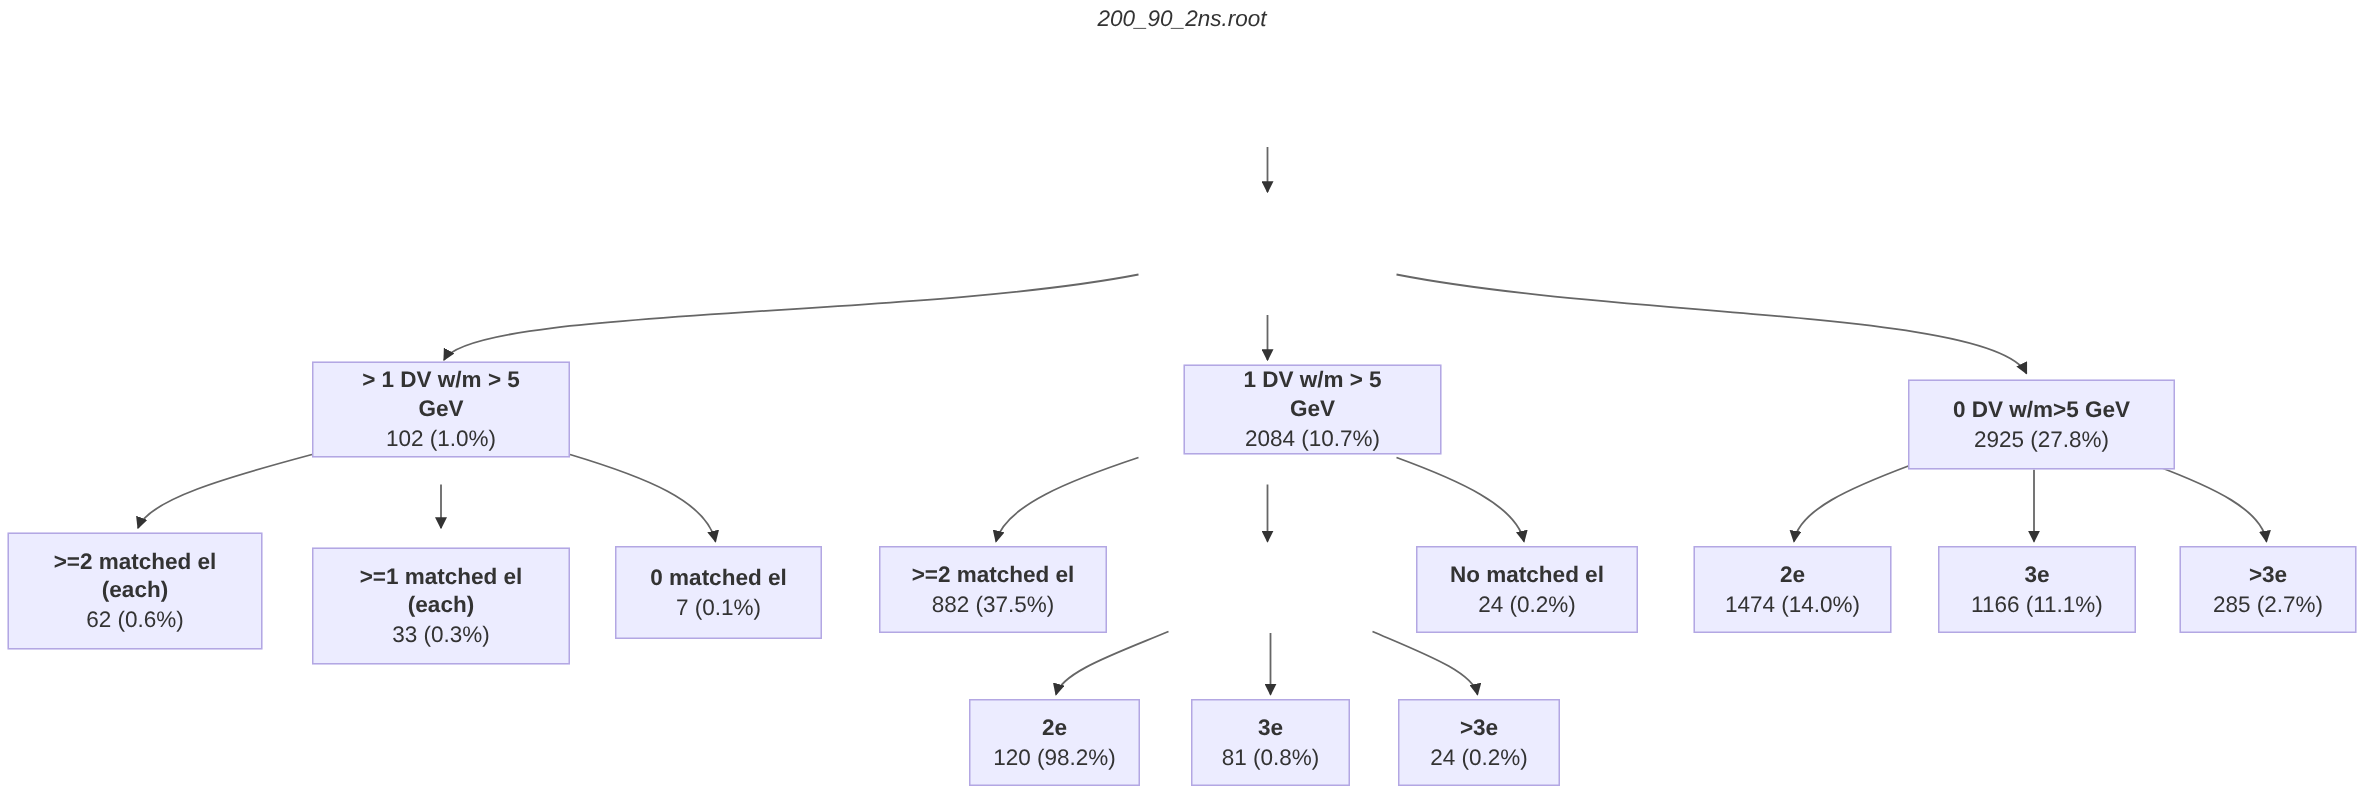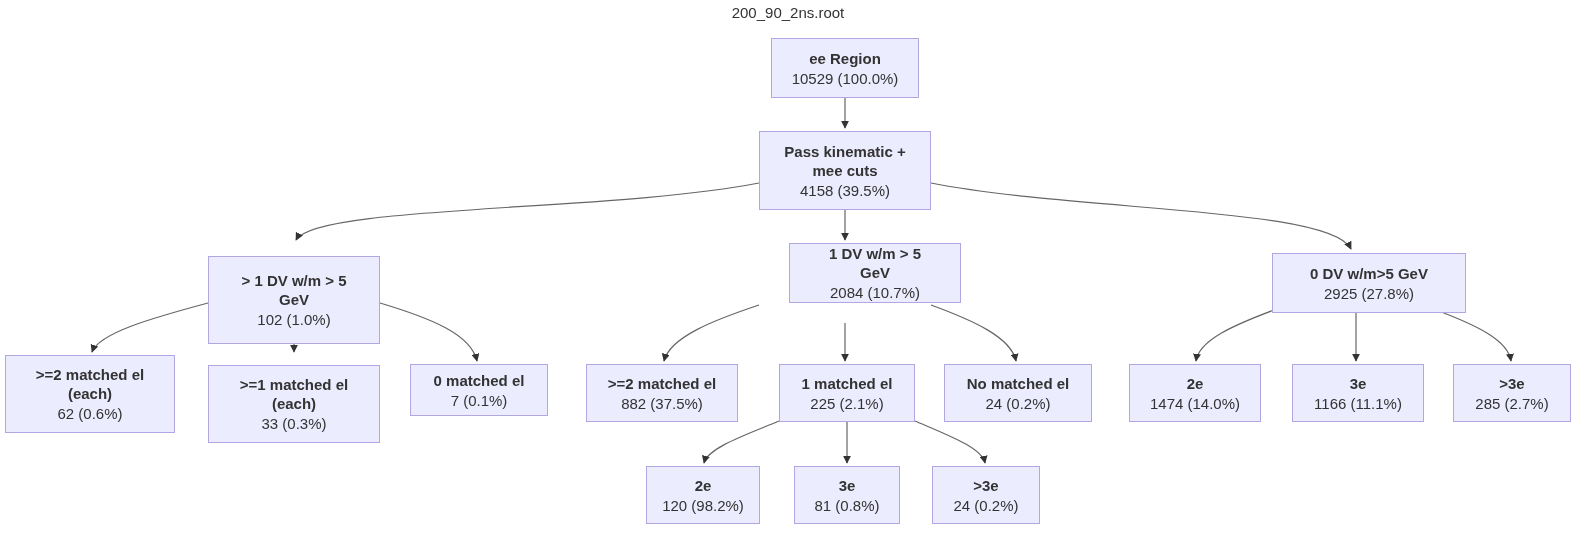--- a/index.html
+++ b/index.html
@@ -13,20 +13,21 @@
     overflow: hidden;
   }
   .diagram-title {
     position: absolute;
     top: 4px;
     left: 0;
     width: 1576px;
     text-align: center;
     font-size: 15px;
     color: #333333;
+    font-style: italic;
   }
   .edges { position: absolute; left: 0; top: 0; }
   .edges path.edge {
     fill: none;
     stroke: var(--edge_line, #666666);
     stroke-width: 1.2px;
   }
   .arrow-head { fill: var(--arrow_head, #333333); stroke: none; }
   .node {
     position: absolute;
@@ -75,74 +76,61 @@
     <path class="edge" marker-end="url(#arrow)" d="M845,323 L845,361"></path>
     <path class="edge" marker-end="url(#arrow)" d="M931,305 C972,320 1011,337 1016,361"></path>
     <path class="edge" marker-end="url(#arrow)" d="M1274,310 C1234,325 1199,340 1196,361"></path>
     <path class="edge" marker-end="url(#arrow)" d="M1356,313 L1356,361"></path>
     <path class="edge" marker-end="url(#arrow)" d="M1436,310 C1476,325 1508,340 1511,361"></path>
     <path class="edge" marker-end="url(#arrow)" d="M779,421 C743,436 708,448 704,463"></path>
     <path class="edge" marker-end="url(#arrow)" d="M847,422 L847,463"></path>
     <path class="edge" marker-end="url(#arrow)" d="M915,421 C950,436 982,448 985,463"></path>
   </svg>
 
-  <div class="node" style="left:771px;top:38px;width:148px;height:60px">
-    <div class="node-title">ee Region</div>
-    <div class="node-count">10529 (100.0%)</div>
-  </div>
 
-  <div class="node" style="left:759px;top:131px;width:172px;height:79px">
-    <div class="node-title">Pass kinematic +
-mee cuts</div>
-    <div class="node-count">4158 (39.5%)</div>
-  </div>
 
-  <div class="node" style="left:208px;top:256px;width:172px;height:88px">
+  <div class="node" style="left:208px;top:241px;width:172px;height:64px">
     <div class="node-title">&gt; 1 DV w/m &gt; 5
 GeV</div>
     <div class="node-count">102 (1.0%)</div>
   </div>
 
   <div class="node" style="left:789px;top:243px;width:172px;height:60px">
     <div class="node-title">1 DV w/m &gt; 5
 GeV</div>
     <div class="node-count">2084 (10.7%)</div>
   </div>
 
-  <div class="node" style="left:1272px;top:253px;width:194px;height:60px">
+  <div class="node" style="left:1272px;top:253px;width:178px;height:60px">
     <div class="node-title">0 DV w/m&gt;5 GeV</div>
     <div class="node-count">2925 (27.8%)</div>
   </div>
 
   <div class="node" style="left:5px;top:355px;width:170px;height:78px">
     <div class="node-title">&gt;=2 matched el
 (each)</div>
     <div class="node-count">62 (0.6%)</div>
   </div>
 
   <div class="node" style="left:208px;top:365px;width:172px;height:78px">
     <div class="node-title">&gt;=1 matched el
 (each)</div>
     <div class="node-count">33 (0.3%)</div>
   </div>
 
-  <div class="node" style="left:410px;top:364px;width:138px;height:52px">
+  <div class="node" style="left:410px;top:364px;width:138px;height:62px">
     <div class="node-title">0 matched el</div>
     <div class="node-count">7 (0.1%)</div>
   </div>
 
   <div class="node" style="left:586px;top:364px;width:152px;height:58px">
     <div class="node-title">&gt;=2 matched el</div>
     <div class="node-count">882 (37.5%)</div>
   </div>
 
-  <div class="node" style="left:779px;top:364px;width:136px;height:58px">
-    <div class="node-title">1 matched el</div>
-    <div class="node-count">225 (2.1%)</div>
-  </div>
 
   <div class="node" style="left:944px;top:364px;width:148px;height:58px">
     <div class="node-title">No matched el</div>
     <div class="node-count">24 (0.2%)</div>
   </div>
 
   <div class="node" style="left:1129px;top:364px;width:132px;height:58px">
     <div class="node-title">2e</div>
     <div class="node-count">1474 (14.0%)</div>
   </div>

